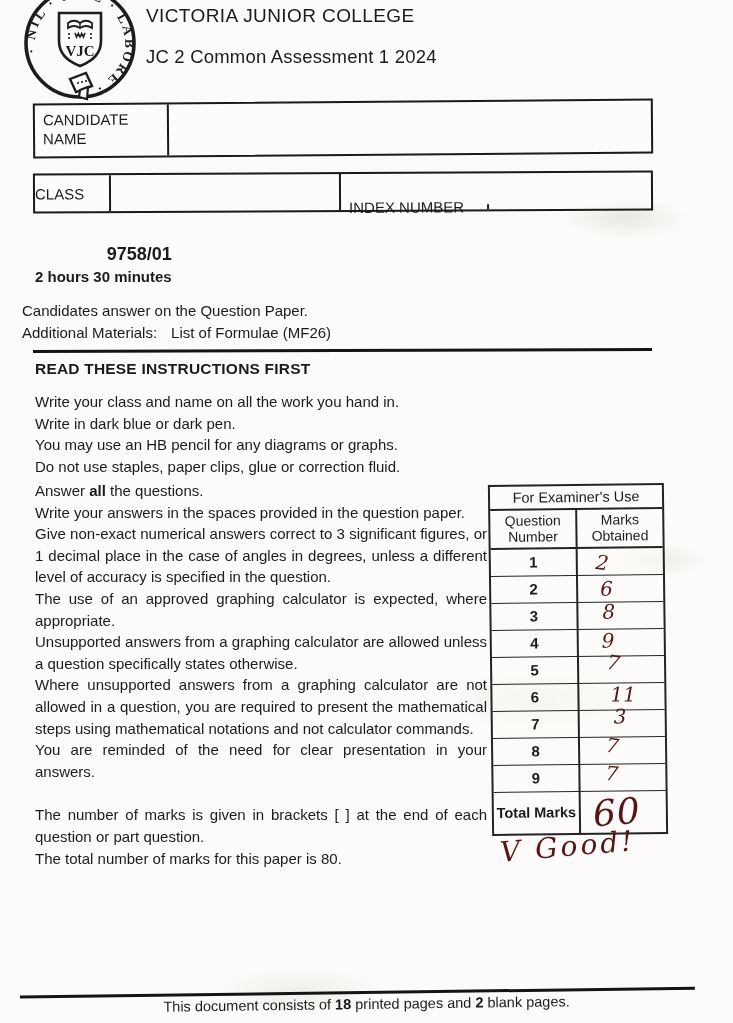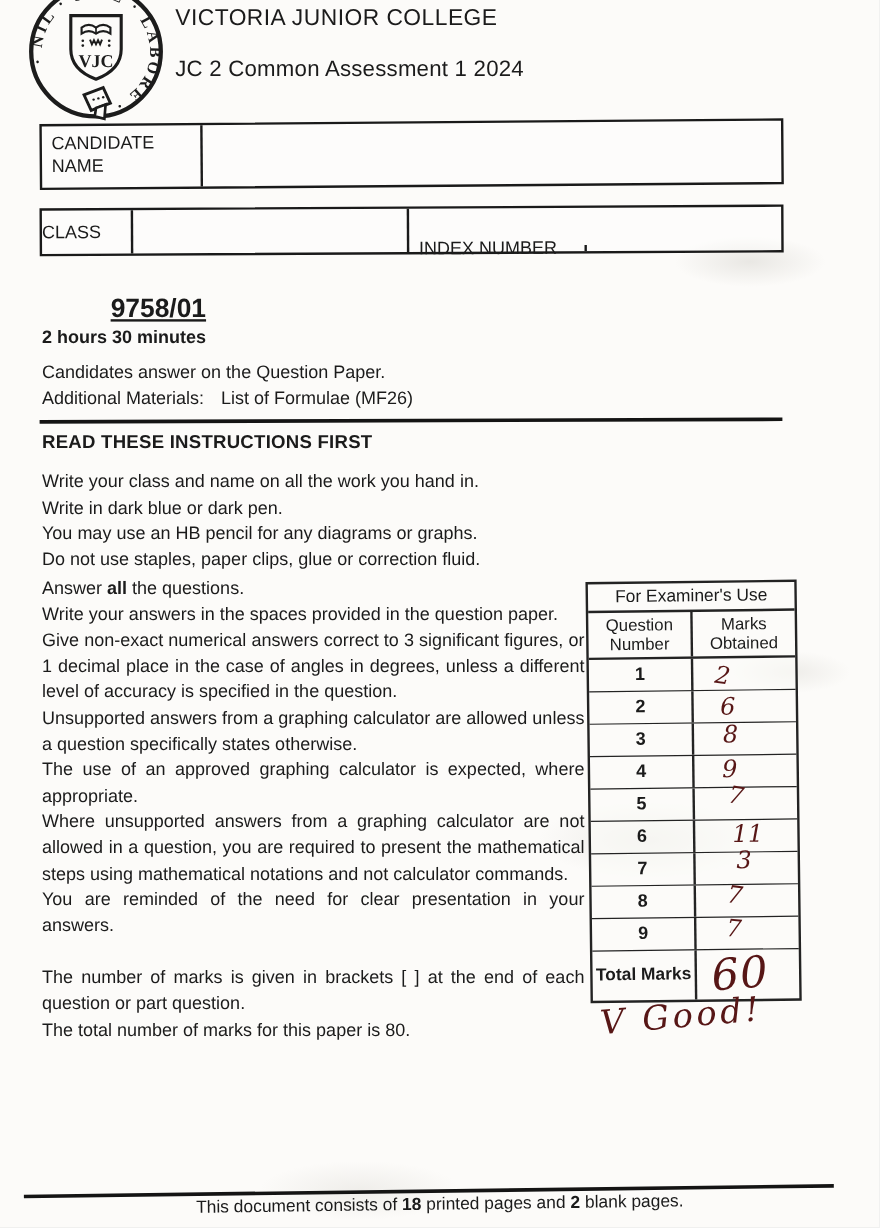--- a/index.html
+++ b/index.html
@@ -27,23 +27,23 @@
   .class-row .cell{display:flex;align-items:center;font-size:15px;}
   .class-row .c1{width:74px;border-right:2px solid #1a1a1a;}
   .class-row .c2{width:228px;border-right:2px solid #1a1a1a;}
   .class-row .c3{width:138px;border-right:2px solid #1a1a1a;padding-left:8px;margin-top:31px;}
   .class-row .c4{flex:1;}
   
   .title-row{position:absolute;left:35px;top:244px;width:616px;display:flex;justify-content:space-between;}
   .subject{font-size:18px;font-weight:bold;letter-spacing:.2px;}
   .paper-no{font-size:15px;margin-top:3px;}
   .t-right{text-align:right;}
-  .code{font-size:22px;font-weight:bold;text-decoration:underline;}
+  .code{font-size:18px;font-weight:bold;}
   .duration{font-size:15px;font-weight:bold;margin-top:3px;}
-  .materials{position:absolute;left:35px;top:300px;font-size:15px;line-height:21.5px;}
+  .materials{position:absolute;left:22px;top:300px;font-size:15px;line-height:21.5px;}
   .materials .val{margin-left:14px;}
   .rule{position:absolute;left:33px;top:349px;width:619px;height:3px;background:#141414;transform:rotate(-.2deg);}
   
   .read-heading{position:absolute;left:35px;top:360px;font-size:15.5px;font-weight:bold;letter-spacing:.2px;}
   .block1{position:absolute;left:35px;top:391px;font-size:15px;line-height:21.5px;width:470px;}
   .left-col{position:absolute;left:35px;top:480px;width:452px;font-size:15px;line-height:21.6px;}
   .sent{text-align:justify;}
   .gap{height:22px;}
   .b{font-weight:bold;}
   
@@ -148,22 +148,22 @@
     <div>Write your class and name on all the work you hand in.</div>
     <div>Write in dark blue or dark pen.</div>
     <div>You may use an HB pencil for any diagrams or graphs.</div>
     <div>Do not use staples, paper clips, glue or correction fluid.</div>
   </div>
 
   <div class="left-col">
     <div><span>Answer </span><span class="b">all</span><span> the questions.</span></div>
     <div class="sent">Write your answers in the spaces provided in the question paper.</div>
     <div class="sent">Give non-exact numerical answers correct to 3 significant figures, or 1 decimal place in the case of angles in degrees, unless a different level of accuracy is specified in the question.</div>
+    <div class="sent">The use of an approved graphing calculator is expected, where appropriate.</div>
     <div class="sent">Unsupported answers from a graphing calculator are allowed unless a question specifically states otherwise.</div>
-    <div class="sent">The use of an approved graphing calculator is expected, where appropriate.</div>
     <div class="sent">Where unsupported answers from a graphing calculator are not allowed in a question, you are required to present the mathematical steps using mathematical notations and not calculator commands.</div>
     <div class="sent">You are reminded of the need for clear presentation in your answers.</div>
     <div class="gap"></div>
     <div class="sent">The number of marks is given in brackets [ ] at the end of each question or part question.</div>
     <div class="sent">The total number of marks for this paper is 80.</div>
   </div>
 
   <div class="examiner-table">
     <div class="t-title">For Examiner's Use</div>
     <div class="t-head">

